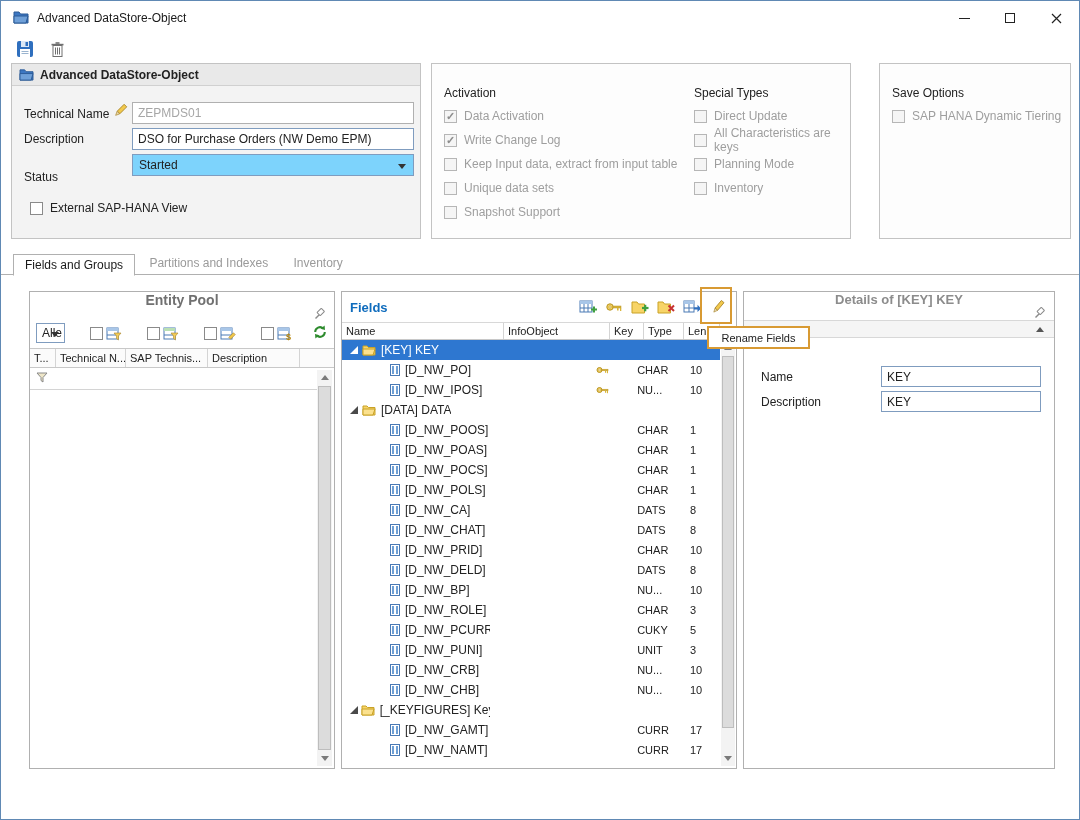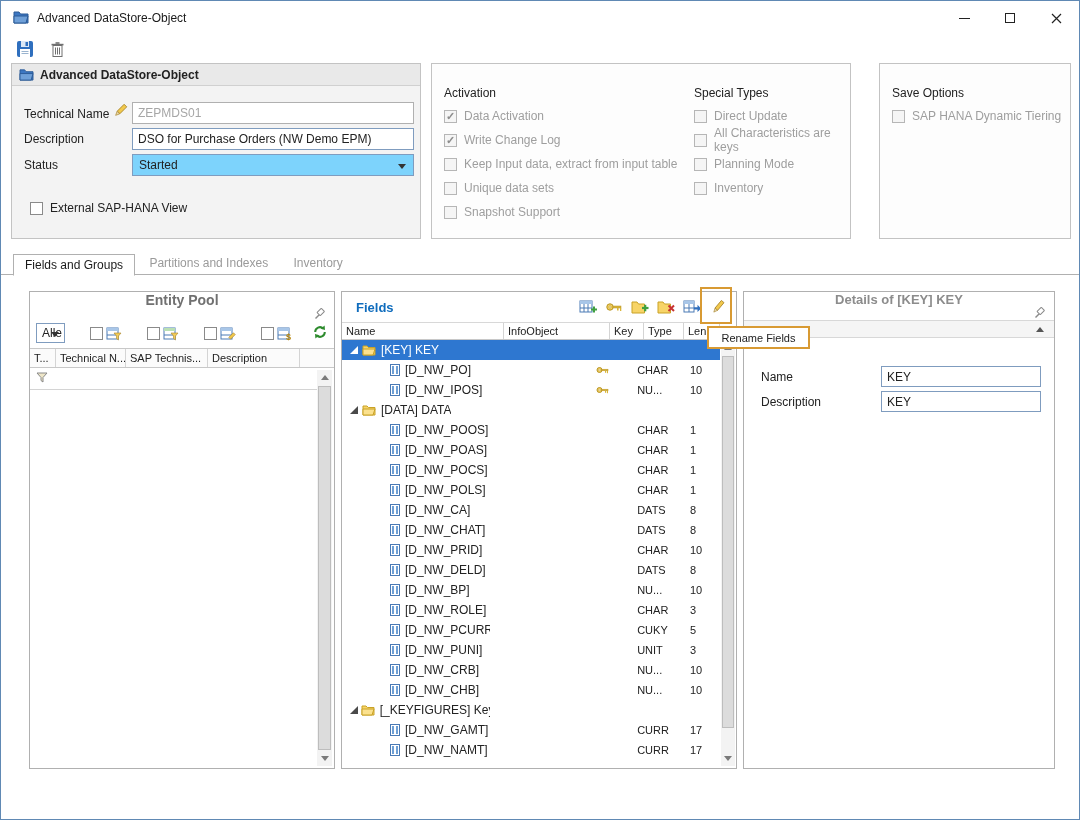--- a/index.html
+++ b/index.html
@@ -51,21 +51,21 @@
   .tab { display:inline-block; height:22px; line-height:21px; padding:0 11px; color:#9a9a9a; font-size:12px; vertical-align:bottom; }
   .tab.active { background:#fff; border:1px solid #b0b0b0; border-bottom:1px solid #fff; color:#1a1a1a; position:relative; top:1px; }
 
   
   .panel { position:absolute; top:290px; height:478px; background:#fff; border:1px solid #b0b0b0; }
   .ep-panel { left:28px; width:306px; }
   .f-panel  { left:340px; width:396px; }
   .d-panel  { left:742px; width:312px; }
   .panel-header { position:absolute; left:0; right:0; top:0; height:28px; display:flex; align-items:center; padding:0 8px;flex-direction:column; }
   .ph-title { font-weight:bold; font-size:14px; color:#707070; }
-  .ph-title.blue { color:#0f6cbd; font-size:13px;margin-left:6px; }
+  .ph-title.blue { color:#0f6cbd; font-size:13px; }
   .ph-title.gray { color:#8c8c8c; font-size:13px; }
   .pin { margin-left:auto; }
 
   
   .ep-toolbar { position:absolute; left:0; right:0; top:28px; height:26px; display:flex; align-items:center; padding:0 6px; gap:19px; }
   .ep-dd { position:relative; width:58px; height:20px; border:1px solid #7f9cbf; background:#fff; display:flex; align-items:center; padding-left:5px; font-size:12px; }
   .ep-dd .dd-arrow { top:8px; right:5px; }
   .ep-pair { display:flex; align-items:center; gap:3px; margin-left:6px; }
   .ep-refresh { margin-left:auto; }
   .ep-thead { position:absolute; left:0; right:0; top:56px; height:20px; display:flex;
@@ -182,21 +182,21 @@
       <svg width="15" height="15" viewBox="0 0 14 14">
           <g transform="rotate(45 7 7)">
             <rect x="5.3" y="0.5" width="3.4" height="9" fill="#f2c94c" stroke="#a8842a" stroke-width="0.8"></rect>
             <polygon points="7,13.4 5.3,9.8 8.7,9.8" fill="#e8d8b0" stroke="#a8842a" stroke-width="0.6"></polygon>
           </g>
         </svg>
     </span>
     <input class="tv-input disabled" style="left: 120px; top: 38px; width: 282px;" readonly="" value="ZEPMDS01">
     <span class="form-label" style="left:12px; top:68px;">Description</span>
     <input class="tv-input" style="left: 120px; top: 64px; width: 282px;" readonly="" value="DSO for Purchase Orders (NW Demo EPM)">
-    <span class="form-label" style="left:12px; top:94px;text-align:right;">Status</span>
+    <span class="form-label" style="left:12px; top:106px;text-align:right;">Status</span>
     <div class="dd" style="left:120px; top:90px; width:282px;">
       <span>Started</span>
       <span class="dd-arrow"></span>
     </div>
     <div class="chk-row" style="position:absolute; left:18px; top:132px;">
       <span class="chk"></span>
       <span class="chk-lbl">External SAP-HANA View</span>
     </div>
   </div>
 

